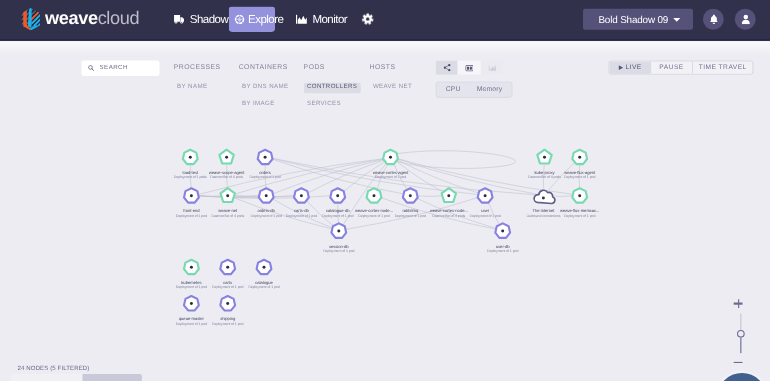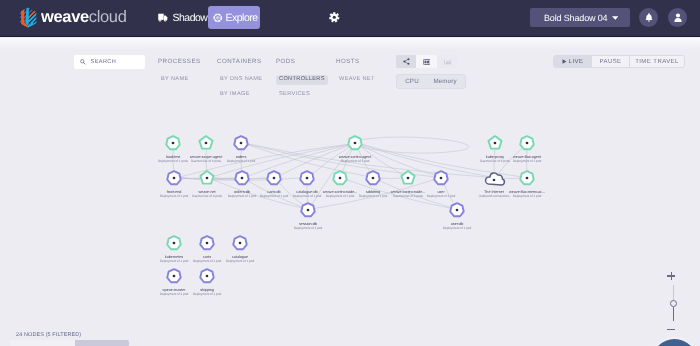--- a/index.html
+++ b/index.html
@@ -17,21 +17,21 @@
   .header-glow { position:absolute; left:0; top:38px; width:700px; height:12px;
                  background:linear-gradient(#FAFAFD, #ECECF2); }
   .logo-wrap { position:absolute; left:18px; top:7px; display:flex; align-items:center; gap:3px; }
   .logo-mark { width:20px; height:21px; display:block; }
   .logo-text { transform:translateZ(0); font-size:16.5px; font-weight:700; letter-spacing:-0.35px; line-height:21px;
                color:#fff; white-space:nowrap; }
   .logo-text .dim { color:#BDBDCB; font-weight:400; }
 
   .navbtn { position:absolute; display:flex; align-items:center; gap:5px; height:23px;
             border-radius:3px; color:#fff; font-size:10.5px; letter-spacing:-0.5px; white-space:nowrap; top:6px; transform:translateZ(0); }
-  .navbtn.active { background:#9492DD; padding:0 5px; width:52px; gap:3px; }
+  .navbtn.active { background:#9492DD; padding:0 5px; width:42px; gap:3px; }
   .navbtn svg { display:block; flex:none; }
 
   .acct { position:absolute; left:530px; top:8px; height:19px; width:100px;
           background:#55527A; border-radius:2px; display:flex; align-items:center;
           justify-content:space-between; padding:0 12px 0 14px; }
   .acct-label { transform:translateZ(0); font-size:9px; letter-spacing:-0.15px; color:#fff; white-space:nowrap; }
   .circ-btn { position:absolute; top:8px; width:19px; height:19px; border-radius:50%;
               background:#55527A; display:flex; align-items:center; justify-content:center; }
 
   
@@ -167,30 +167,37 @@
     <div class="navbtn active" id="nav-explore" style="left:208px;">
       <svg width="9.5" height="9.5" viewBox="0 0 22 22">
         <circle cx="11" cy="11" r="8.3" fill="none" stroke="#fff" stroke-width="3.3" stroke-dasharray="6.8 1.2" stroke-dashoffset="1.3"></circle>
         <circle cx="11" cy="11" r="5.2" fill="#9492DD"></circle>
         <path d="M11 5.6 v10.8 M5.6 11 h10.8" stroke="#fff" stroke-width="0.85" fill="none"></path>
         <circle cx="11" cy="11" r="3.0" fill="none" stroke="#fff" stroke-width="0.95"></circle>
       </svg>
       <span>Explore</span>
     </div>
 
+    <div class="navbtn" id="nav-monitor" style="left:269px;">
+      <svg width="10" height="9" viewBox="0 0 20 17">
+        <path fill="#fff" d="M0 0.5 h2.3 v16 H0z"></path>
+        <path fill="#fff" d="M3.4 16.5 L3.4 10 L6.6 4.8 L9.6 10.2 L13.4 2 L17 9.4 L20 5.5 L20 16.5 Z"></path>
+      </svg>
+      <span>Monitor</span>
+    </div>
 
     <div class="navbtn" id="nav-settings" style="left:329px;padding:0;">
       <svg width="10.5" height="10.5" viewBox="0 0 24 24">
         <path fill="#fff" d="M9.12 0.35 L14.88 0.35 L14.14 3.67 L17.18 5.13 L19.31 2.49 L22.90 6.99 L19.85 8.48 L20.60 11.77 L24.00 11.78 L22.72 17.40 L19.65 15.94 L17.54 18.58 L19.65 21.25 L14.46 23.75 L13.69 20.43 L10.31 20.43 L9.54 23.75 L4.35 21.25 L6.46 18.58 L4.35 15.94 L1.28 17.40 L0.00 11.78 L3.40 11.77 L4.15 8.48 L1.10 6.99 L4.69 2.49 L6.82 5.13 L9.86 3.67 Z"></path>
         <circle cx="12" cy="12" r="3.6" fill="#31314B"></circle>
       </svg>
     </div>
 
     <div class="acct">
-      <span class="acct-label">Bold Shadow 04</span>
+      <span class="acct-label">Bold Shadow 09</span>
       <svg width="6.5" height="4" viewBox="0 0 10 6">
         <path fill="#fff" d="M0 0.4 L10 0.4 L5 5.8 Z"></path>
       </svg>
     </div>
 
     <div class="circ-btn" style="left:639px;">
       <svg width="8" height="9" viewBox="0 0 18 20">
         <path fill="#fff" d="M9 0.5 a2 2 0 0 1 2 2 v.6 a6 6 0 0 1 4 5.6 v4.3 l1.8 2.6 H1.2 L3 13 V8.7 a6 6 0 0 1 4-5.6 v-.6 a2 2 0 0 1 2-2 Z"></path>
         <path fill="#fff" d="M6.4 17 h5.2 a2.6 2.6 0 0 1 -5.2 0 Z"></path>
       </svg>

